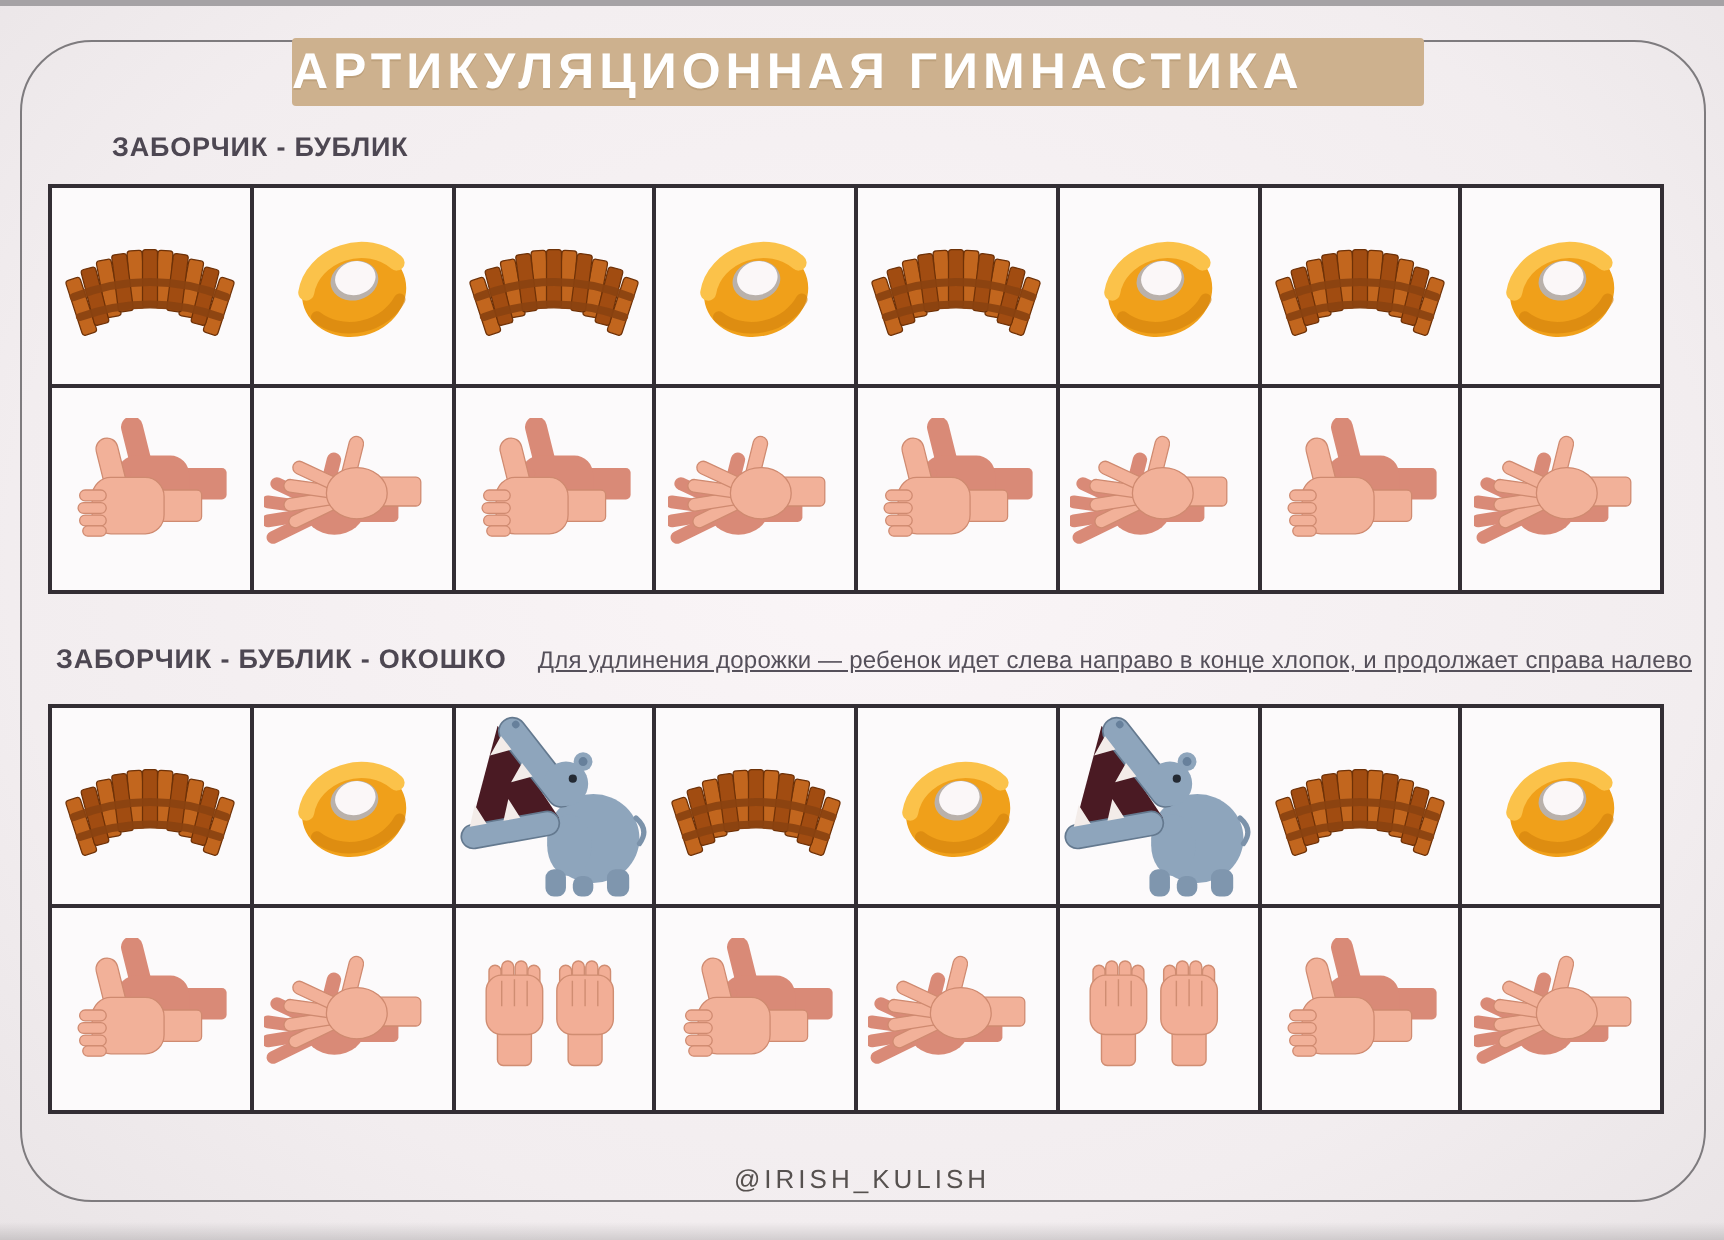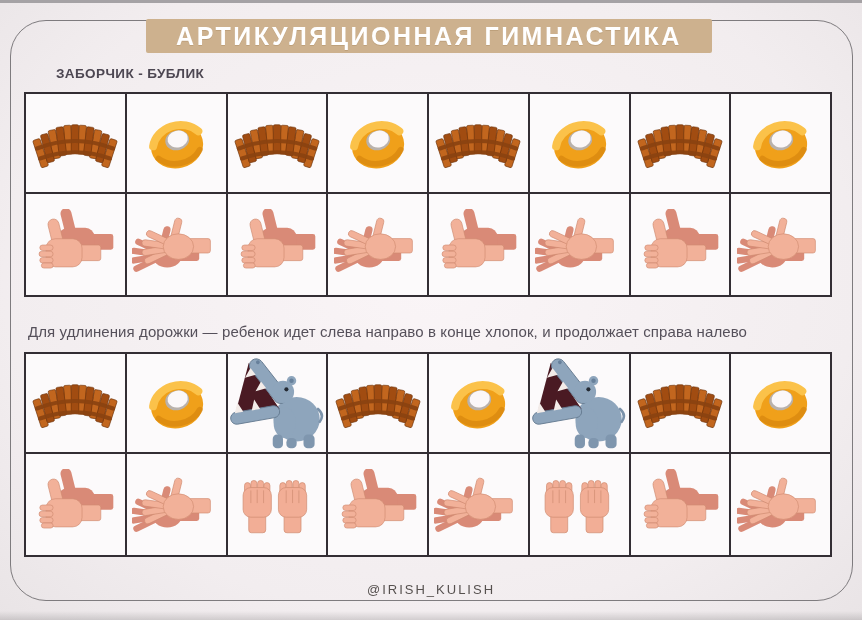--- a/index.html
+++ b/index.html
@@ -14,41 +14,42 @@
     background:linear-gradient(#00000000, #00000022); }
 
   .frame {
     position:absolute; left:10px; top:20px; width:843px; height:581px;
     border:1.6px solid #7e7b7e; border-radius:36px;
   }
 
   .banner {
     position:absolute; left:146px; top:19px; width:566px; height:34px;
     background: var(--banner, #cdb18e);
-    display:flex; align-items:center; justify-content:center;
+    display:flex; align-items:center; 
     border-radius:2px;
   }
   .banner .title {
     color: var(--title-text, #ffffff);
     font-size:25px; font-weight:bold; letter-spacing:2.5px;
     text-shadow: 0 1px 0 rgba(160,130,90,.35);
     white-space:nowrap;
   }
 
   .section-head {
     position:absolute; color: var(--heading-text, #4d4752);
     font-size:13.5px; font-weight:bold; letter-spacing:.4px;
   }
   .head-1 { left:28px; top:66px;margin-left:28px; }
   .head-row-2 { position:absolute; left:28px; top:320px; width:818px;
     display:flex; justify-content:space-between; align-items:baseline; }
   .head-2 { position:static; }
   .note {
-    color:#55505a; font-size:15px; letter-spacing:.1px; text-align:right;
+    color:#55505a; font-size:12px; letter-spacing:.1px; text-align:right;
     padding-top:3px;
+    text-decoration:underline;
   }
 
   .grid {
     position:absolute; left:24px; width:808px;
     display:grid; grid-template-columns:repeat(8, 1fr);
     background: var(--grid-border, #332e34);
     border:2.5px solid var(--grid-border, #332e34);
     gap:2px;
   }
   .grid-1 { top:92px; grid-template-rows:98px 101px; }
@@ -277,20 +278,21 @@
         </svg>
       </div>
       <div class="cell">
         <svg viewBox="0 0 110 92" class="icon ic-hands-open-palms-icon">
           <use href="#hands-open-palms-icon"></use>
         </svg>
       </div>
     </div>
 
   <div class="head-row-2">
+    <div class="section-head head-2">ЗАБОРЧИК - БУБЛИК - ОКОШКО</div>
     <div class="note">Для удлинения дорожки — ребенок идет слева направо в конце хлопок, и продолжает справа налево</div>
   </div>
 
   <div class="grid grid-2">
       <div class="cell">
         <svg viewBox="0 0 140 88" class="icon ic-fence-icon">
           <use href="#fence-icon"></use>
         </svg>
       </div>
       <div class="cell">

